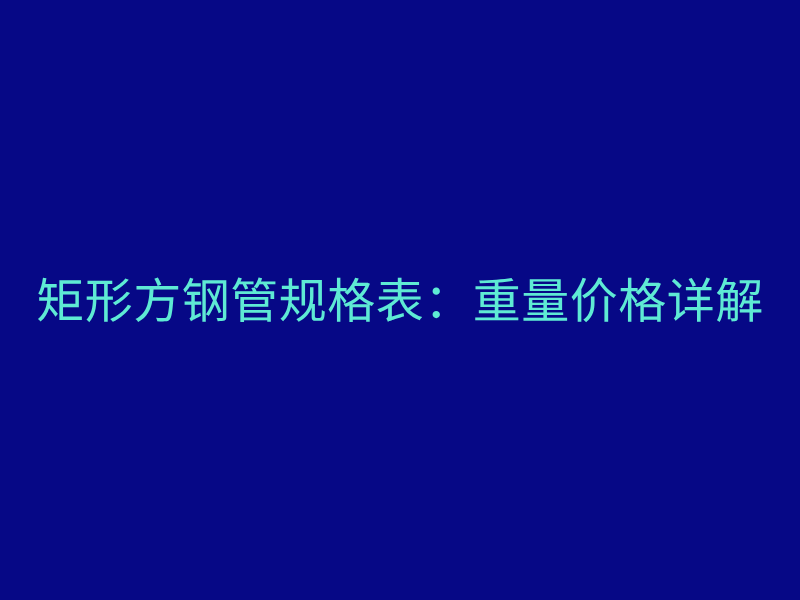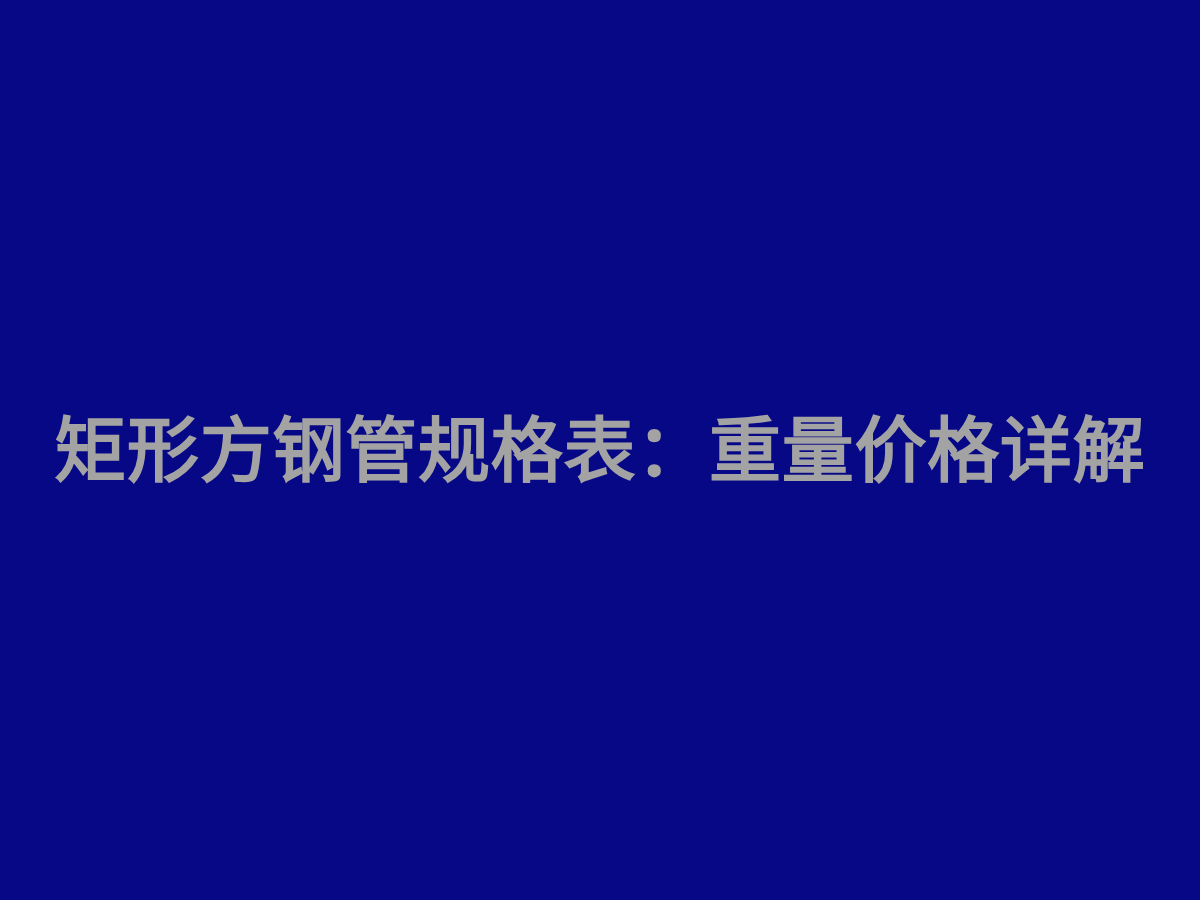--- a/index.html
+++ b/index.html
@@ -30,24 +30,24 @@
     right: 0;
     top: 0;
     height: 600px;
     display: flex;
     align-items: center;
     justify-content: center;
   }
 
   #banner-title {
     display: block;
-    color: #a3a3a3;
+    color: #5eead4;
     font-family: "DejaVu Sans", "Liberation Sans", sans-serif;
     font-size: 48px;
-    font-weight: 700;
+    font-weight: 400;
     line-height: 1;
     letter-spacing: 0.5px;
     white-space: nowrap;
     text-align: center;
     margin: 12px;
     padding: 0;
     transform: translateY(1px);
   }
 </style>
 </head>

